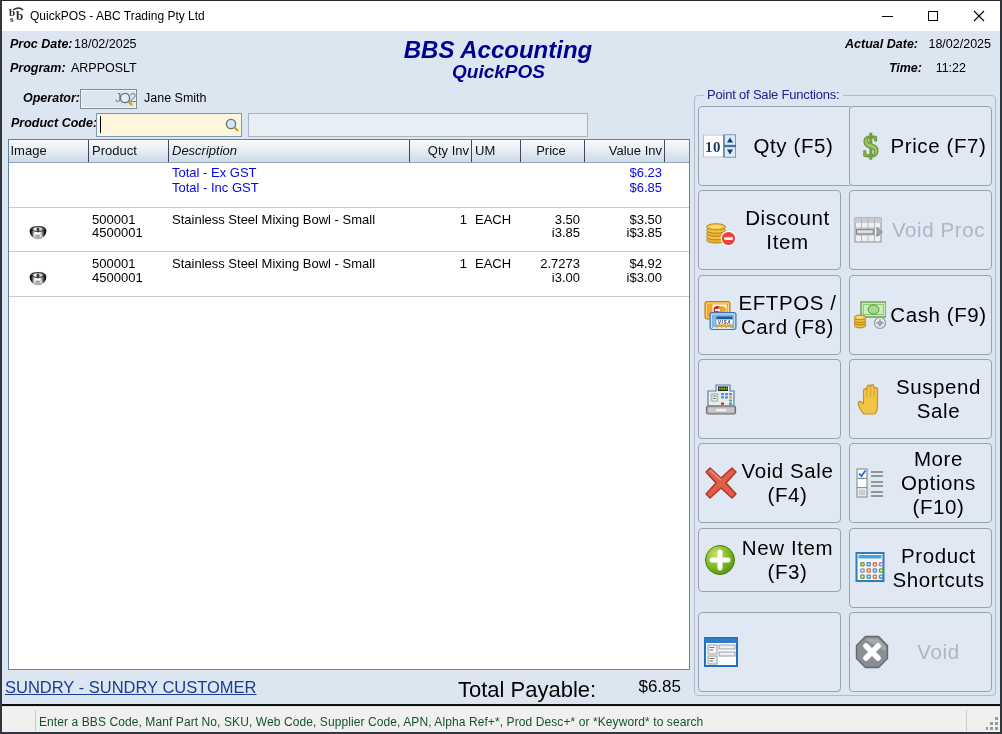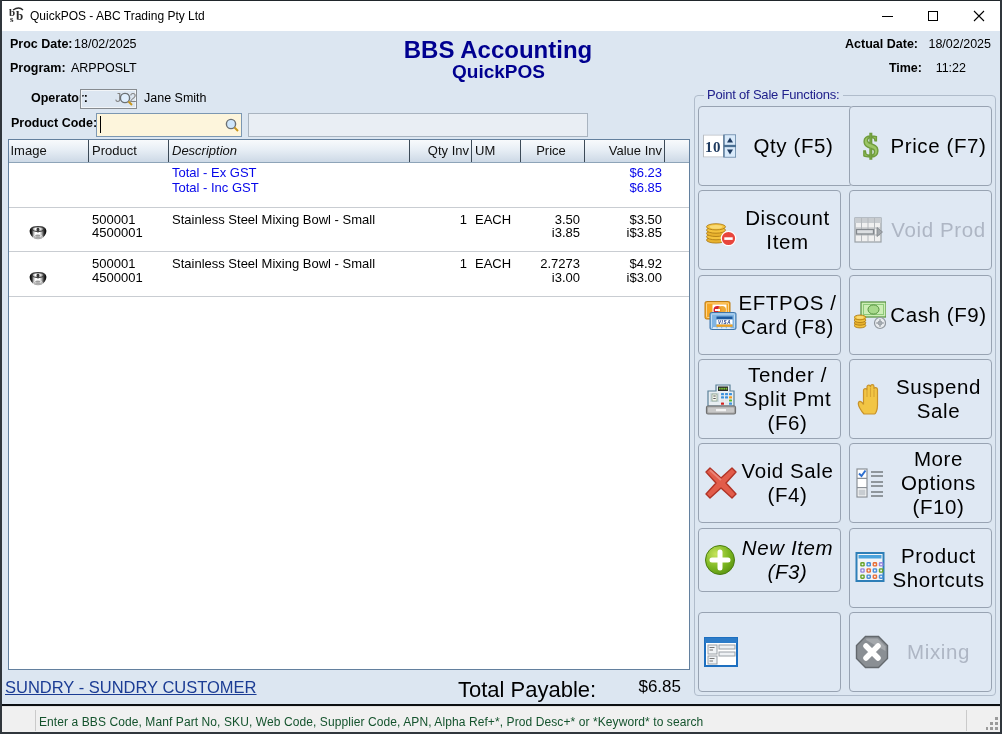--- a/index.html
+++ b/index.html
@@ -1,19 +1,19 @@
 <!DOCTYPE html>
 <html><head>
 <meta charset="utf-8">
 <style>
 * { margin:0; padding:0; box-sizing:border-box; }
 html,body { width:1002px; height:734px; overflow:hidden; }
 body { font-family:"Liberation Sans", sans-serif; position:relative; background:#dce6f1; }
 .abs { position:absolute; }
-.b { font-weight:bold; }
+.b { font-weight:bold;font-style:italic; }
 
 #topedge { left:0; top:0; width:1002px; height:1px; background:#20262b; }
 #leftedge { left:0; top:0; width:2px; height:734px; background:#30363c; }
 #rightedge { left:1000px; top:0; width:2px; height:734px; background:#30363c; }
 #botedge { left:0; top:732px; width:1002px; height:2px; background:#30363c; }
 #titlebar { left:2px; top:1px; width:998px; height:30px; background:#ffffff; }
 #title { left:30px; top:9px; font-size:12px; color:#000; }
 
 .lab13 { font-size:12.5px; color:#000; white-space:nowrap; }
 
@@ -64,21 +64,21 @@
 <div class="abs lab13" style="left:74px; top:37px;">18/02/2025</div>
 <div class="abs lab13 b" style="left:10px; top:61px;">Program:</div>
 <div class="abs lab13" style="left:71px; top:61px;">ARPPOSLT</div>
 <div class="abs b" style="left:300px; top:36px; width:396px; text-align:center; font-size:24px; color:#000090;">BBS Accounting</div>
 <div class="abs b" style="left:300px; top:61px; width:397px; text-align:center; font-size:19px; color:#000090;">QuickPOS</div>
 <div class="abs lab13 b" style="right:84px; top:37px;">Actual Date:</div>
 <div class="abs lab13" style="right:11px; top:37px;">18/02/2025</div>
 <div class="abs lab13 b" style="right:80px; top:61px;">Time:</div>
 <div class="abs lab13" style="right:36px; top:61px;">11:22</div>
 
-<div class="abs lab13 b" style="left:31px; top:91px;">Operator:</div>
+<div class="abs lab13 b" style="left:23px; top:91px;">Operator:</div>
 <div class="abs" style="left:80px; top:89px; width:57px; height:20px; border:1px solid #868b90; box-shadow:inset 0 0 0 1px #f2f5f8;"></div>
 <div class="abs lab13" style="left:86px; top:91px; color:#838383;margin-left:29px;">JS2</div>
 <svg class="abs magnifier" style="left:118px; top:91px;" viewBox="0 0 16 16">
     <circle cx="7" cy="7" r="4.6" fill="#dfeefd" stroke="#6b7074" stroke-width="1.4"></circle>
     <path d="M10.5 10.5 L14 14" stroke="#c9971c" stroke-width="2"></path>
   </svg>
 <div class="abs lab13" style="left:144px; top:91px;">Jane Smith</div>
 
 <div class="abs lab13 b" style="left:11px; top:116px;">Product Code:</div>
 <div class="abs" style="left:96px; top:113px; width:146px; height:24px; background:#fdf5dc; border:1px solid #7c97b2;"></div>
@@ -218,21 +218,21 @@
   <span>Discount<br>Item</span>
 </div>
 <div class="pbtn dis" style="left:849px; top:190px; width:143px; height:80px;">
   <svg class="ic" width="34" height="30" viewBox="0 0 34 30">
     <rect x="1" y="3" width="26" height="24" fill="#f0f0f0" stroke="#9aa0a6" stroke-width="1.2"></rect>
     <rect x="1" y="3" width="26" height="5" fill="#c8ccd0"></rect>
     <path d="M7.5 3 V27 M14 3 V27 M20.5 3 V27 M1 13 H27 M1 20 H27" stroke="#b4b8bc" stroke-width="1"></path>
     <rect x="2.5" y="14.5" width="17" height="4.5" fill="#dcdfe2" stroke="#82878c" stroke-width="1.3"></rect>
     <path d="M23 12.5 L28.5 17 L23 21.5 Z" fill="#a2a7ac" stroke="#82878c" stroke-width="0.8"></path>
   </svg>
-  <span>Void Prod</span>
+  <span>Void Proc</span>
 </div>
 <div class="pbtn" style="left:698px; top:275px; width:143px; height:80px;">
   <svg class="ic" width="34" height="34" viewBox="0 0 34 34">
     <rect x="2" y="3.5" width="25" height="17.5" rx="1.5" fill="#f5a623" stroke="#bd7d15" stroke-width="1"></rect>
     <rect x="3.5" y="5" width="22" height="14.5" rx="1" fill="none" stroke="#ffd68a" stroke-width="1"></rect>
     <rect x="9.5" y="6.5" width="14" height="11" fill="#fff"></rect>
     <circle cx="14.5" cy="12" r="4" fill="#d6252e"></circle>
     <circle cx="19" cy="12" r="4" fill="#eda226" opacity="0.92"></circle>
     <rect x="12" y="11" width="5" height="2" fill="#fff"></rect>
     <rect x="7" y="14.5" width="26" height="17" rx="1.5" fill="#80b4e2" stroke="#3e74a8" stroke-width="1"></rect>
@@ -298,21 +298,20 @@
         </g>
       <rect x="26" y="17.4" width="3" height="2.2" rx="0.5" fill="#52b52e"></rect>
       <rect x="18" y="20.6" width="3" height="2.2" rx="0.5" fill="#d42420"></rect>
       <rect x="22" y="20.6" width="3" height="2.2" rx="0.5" fill="#e3e7ea"></rect>
       <rect x="26" y="20.6" width="3" height="2.2" rx="0.5" fill="#3d93dd"></rect>
     </g>
     <rect x="3.5" y="24" width="29" height="8" rx="1.5" fill="#a8a8a8" stroke="#707070" stroke-width="1.2"></rect>
     <rect x="5" y="25.5" width="26" height="5" rx="1" fill="#c8c8c8"></rect>
     <rect x="13" y="27" width="10" height="2.2" fill="#f2f2f2"></rect>
   </svg>
-  <span>Tender /<br>Split Pmt<br>(F6)</span>
 </div>
 <div class="pbtn" style="left:849px; top:359px; width:143px; height:80px;">
   <svg class="ic" width="32" height="34" viewBox="0 0 32 34">
     <path d="M10 32 C7 29 3.5 23 4.5 20.5 C5.5 18.5 8 19.5 9.5 22.5 L9.5 8.5 C9.5 6 13 6 13 8.5 L13 5 C13 2.5 16.5 2.5 16.5 5 L16.5 4.5 C16.5 2 20 2 20 4.5 L20 7 C20 5 23.5 5 23.5 7.5 L23.5 23 C23.5 28.5 21.5 32 20.5 32 Z" fill="#f2c544" stroke="#c8922a" stroke-width="1.2"></path>
     <path d="M13 8.5 V15 M16.5 5.5 V15 M20 7.5 V15" stroke="#d8a434" stroke-width="1.1" fill="none"></path>
   </svg>
   <span>Suspend<br>Sale</span>
 </div>
 <div class="pbtn" style="left:698px; top:443px; width:143px; height:80px;">
   <svg class="ic" width="36" height="36" viewBox="0 0 36 36">
@@ -328,21 +327,21 @@
     <path d="M5 7.5 L7.5 10 L11.5 4.5" stroke="#2d6fd0" stroke-width="2" fill="none"></path>
     <rect x="4.5" y="23.5" width="7" height="6" fill="#c8cdd2"></rect>
     <g stroke="#8f969c" stroke-width="2">
         <path d="M17 6 H29 M17 10 H29"></path>
         <path d="M17 16 H29 M17 20 H29"></path>
         <path d="M17 26 H29 M17 30 H29"></path>
       </g>
   </svg>
   <span>More<br>Options<br>(F10)</span>
 </div>
-<div class="pbtn" style="left:698px; top:528px; width:143px; height:64px;font-style:italic;">
+<div class="pbtn" style="left:698px; top:528px; width:143px; height:64px;">
   <svg class="ic" width="34" height="34" viewBox="0 0 34 34">
     <defs>
         <radialGradient id="grn" cx="0.35" cy="0.3" r="0.8">
           <stop offset="0" stop-color="#c6e45c"></stop>
           <stop offset="0.6" stop-color="#7ab520"></stop>
           <stop offset="1" stop-color="#578f0f"></stop>
         </radialGradient>
       </defs>
     <circle cx="17" cy="17" r="14.5" fill="url(#grn)" stroke="#4a7d10" stroke-width="1"></circle>
     <path d="M17 9 V25 M9 17 H25" stroke="#fff" stroke-width="5" stroke-linecap="round"></path>
@@ -391,21 +390,21 @@
     <path d="M6.5 22.5 h5 M6.5 25 h3.5" stroke="#777" stroke-width="1"></path>
     <rect x="16" y="16" width="16" height="4" fill="#eef1f4" stroke="#9aa0a6" stroke-width="1"></rect>
   </svg>
 </div>
 <div class="pbtn dis" style="left:849px; top:612px; width:143px; height:80px;">
   <svg class="ic" width="36" height="36" viewBox="0 0 36 36">
     <path d="M11.5 2.5 H24.5 L33.5 11.5 V24.5 L24.5 33.5 H11.5 L2.5 24.5 V11.5 Z" fill="#8a8f94" stroke="#63686d" stroke-width="1.4"></path>
     <path d="M12.5 4.5 H23.5 L31.5 12.5 V17 L12 6 Z" fill="#b0b4b8" opacity="0.7"></path>
     <path d="M12 12 L24 24 M24 12 L12 24" stroke="#fff" stroke-width="5.5" stroke-linecap="round"></path>
   </svg>
-  <span>Mixing</span>
+  <span>Void</span>
 </div>
 
 <div class="abs" style="left:5px; top:678px; font-size:16.5px; color:#1b3c94; text-decoration:underline;">SUNDRY - SUNDRY CUSTOMER</div>
 <div class="abs" style="left:458px; top:677px; font-size:22px; color:#000;">Total Payable:</div>
 <div class="abs" style="left:560px; top:677px; width:121px; text-align:right; font-size:17px; color:#000;">$6.85</div>
 
 <div class="abs" id="statline"></div>
 <div class="abs" id="statusbar"></div>
 <div class="abs" style="left:35px; top:710px; width:1px; height:21px; background:#cacaca;"></div>
 <div class="abs" style="left:966px; top:710px; width:1px; height:21px; background:#cacaca;"></div>

